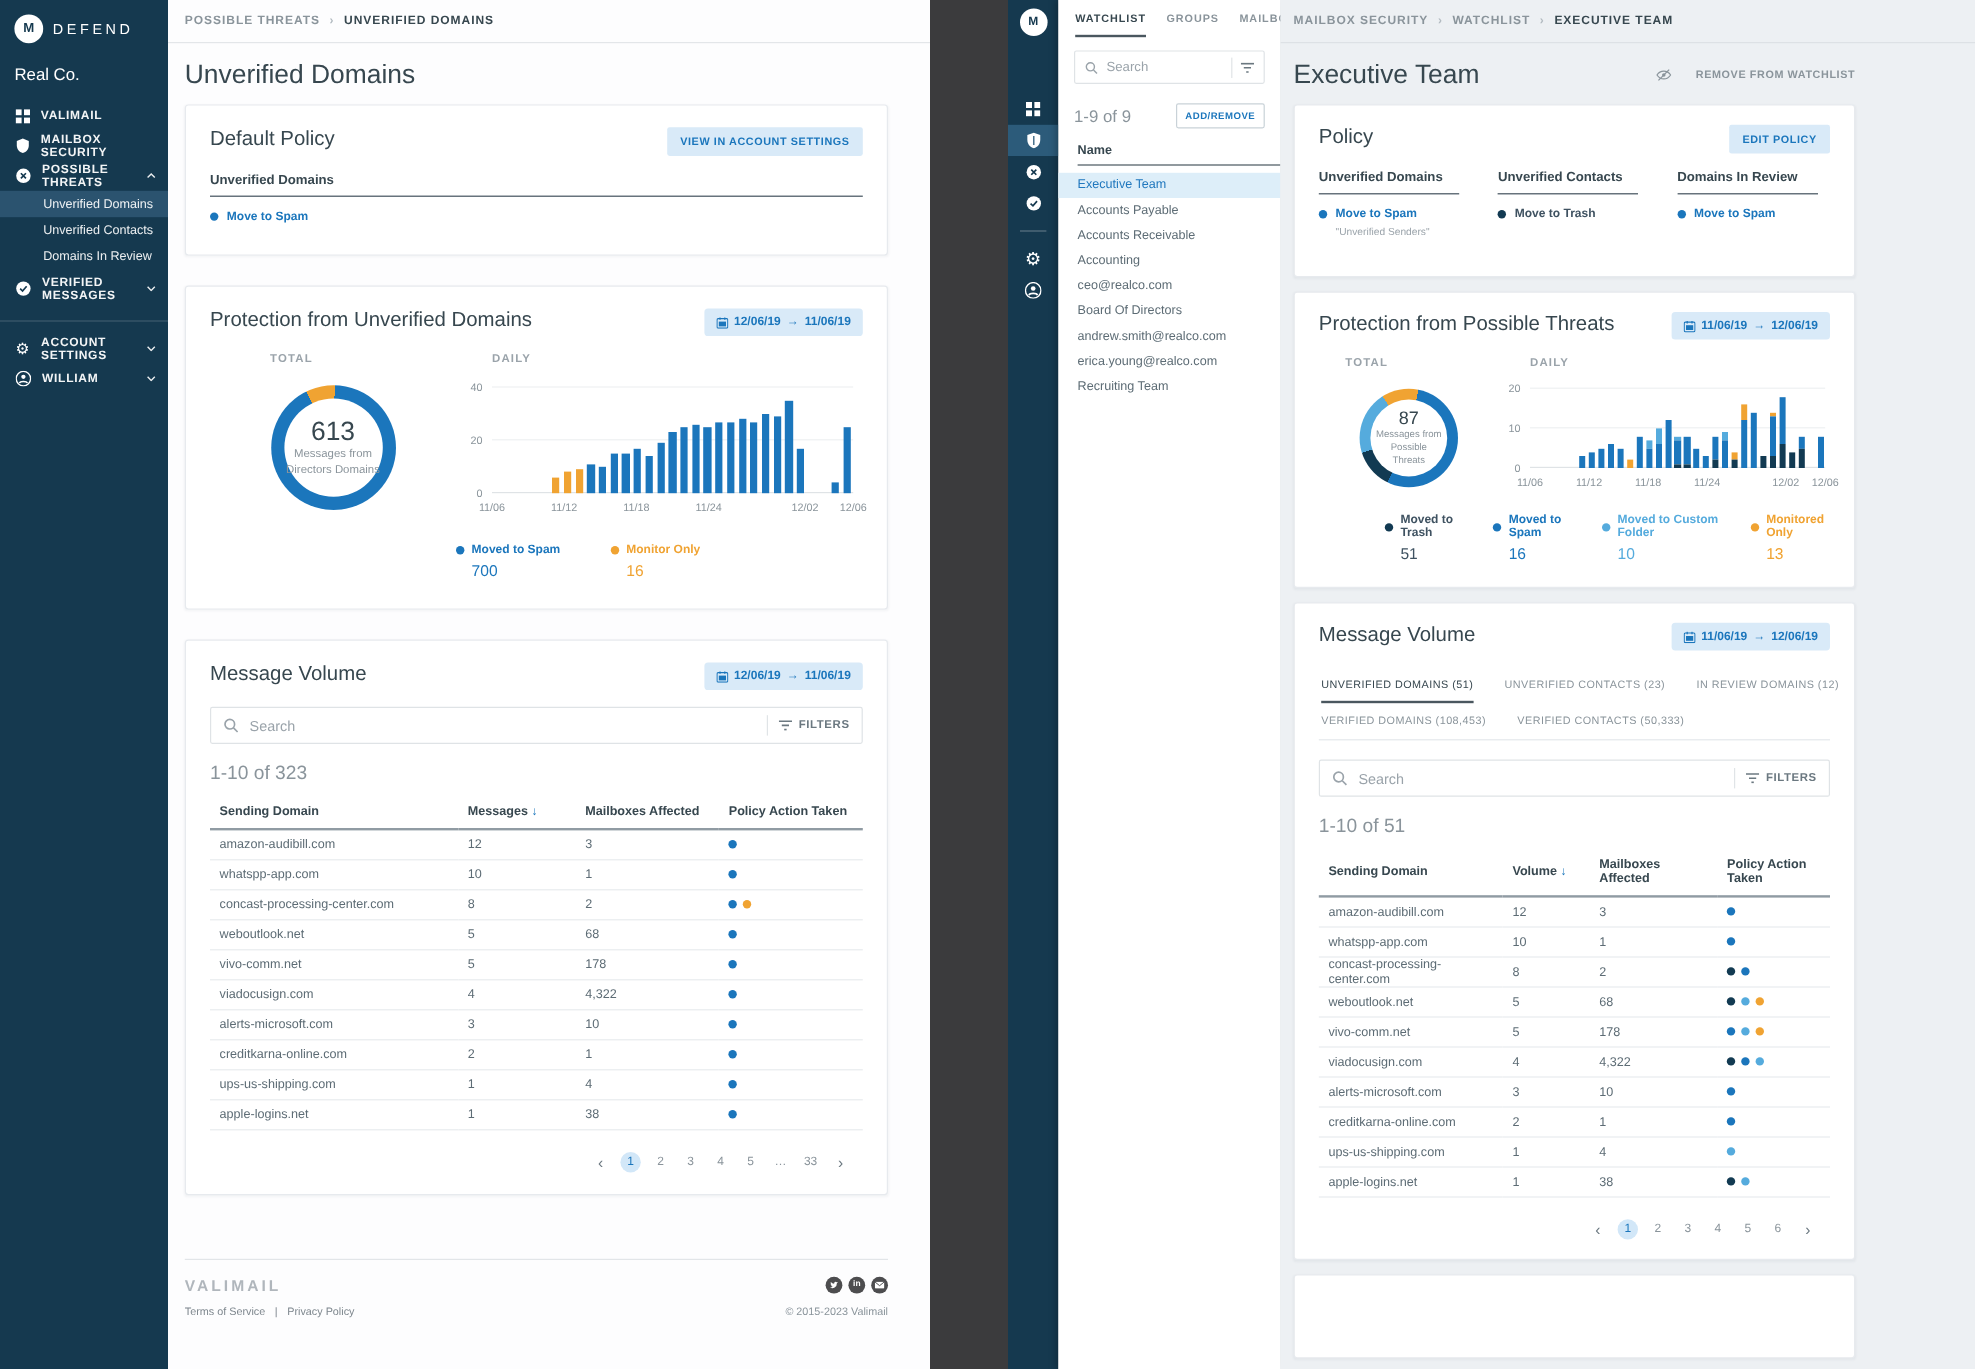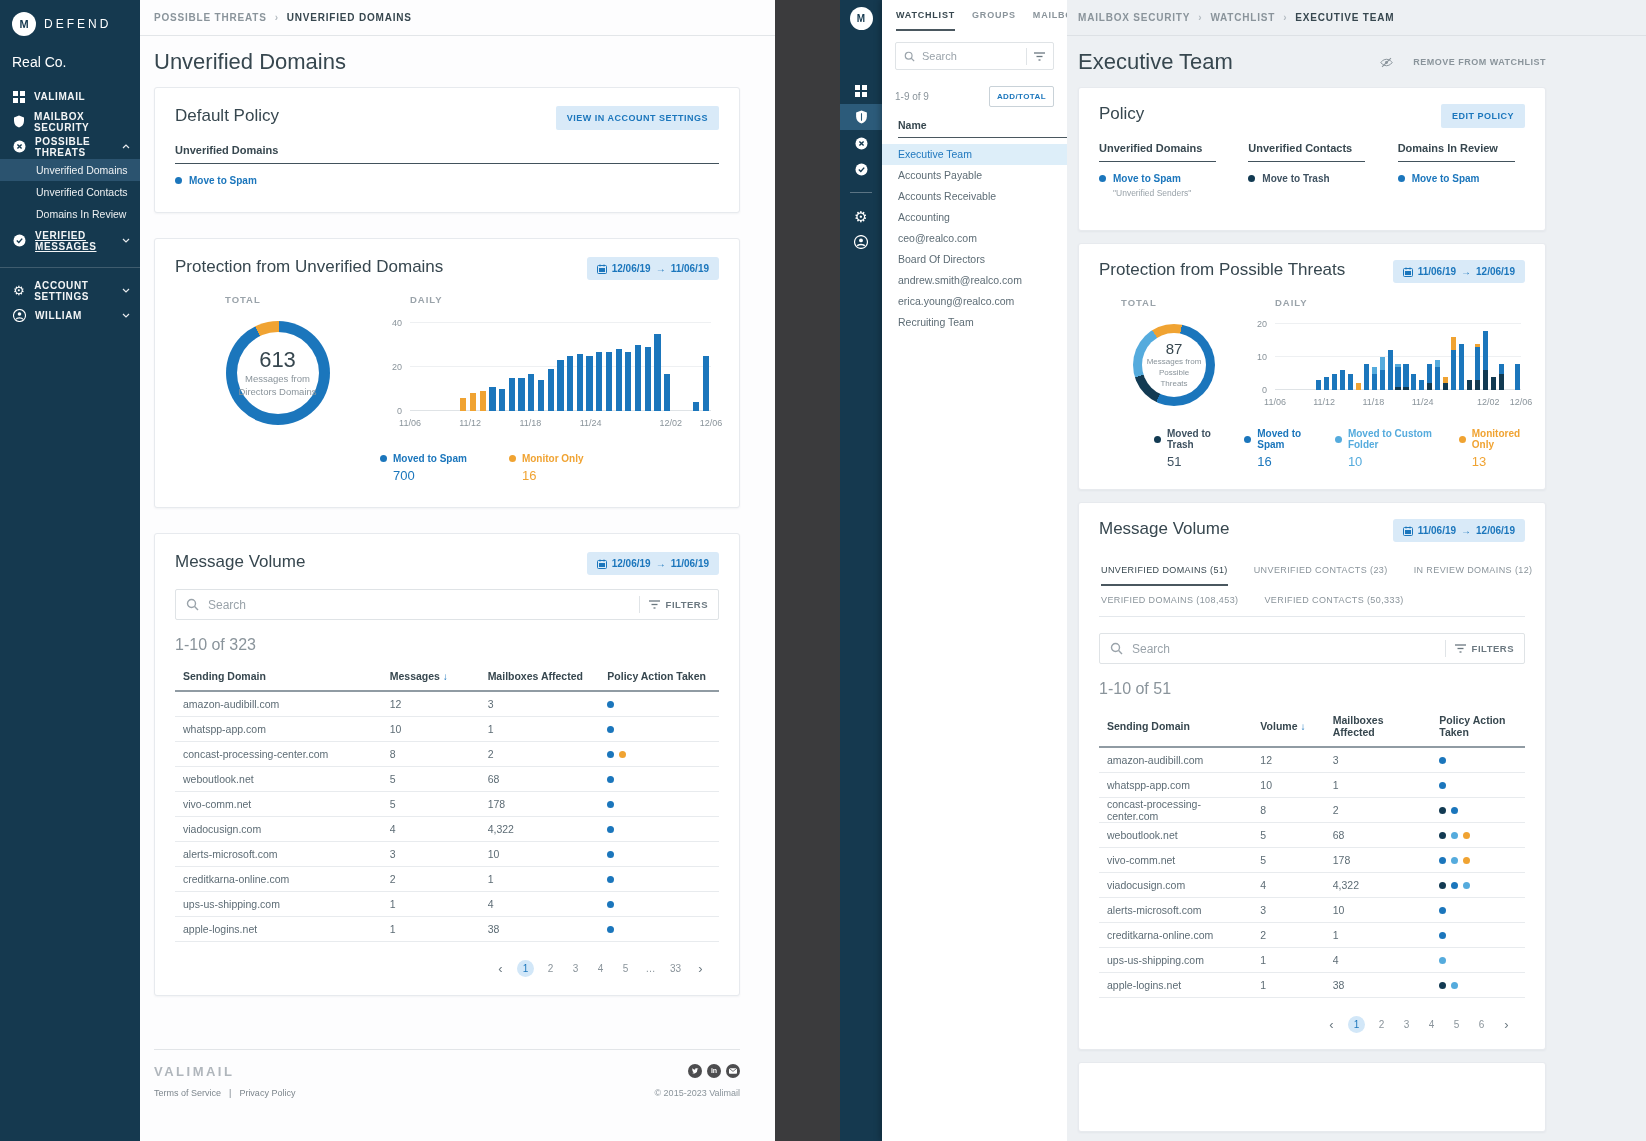--- a/index.html
+++ b/index.html
@@ -96,21 +96,21 @@
   .rail-item.active{background:#2c5b7a;}
   .rail-div{width:22px;height:1px;background:rgba(255,255,255,.3);margin:10px 0;}
   .drawer{width:185px;flex:none;background:#fff;box-shadow:-2px 0 6px rgba(0,0,0,.25);display:flex;flex-direction:column;padding-top:10px;}
   .dtabs{display:flex;gap:17px;padding:0 14px;}
   .dtab{font-size:9px;font-weight:bold;letter-spacing:.8px;color:#8a949b;padding-bottom:9px;cursor:pointer;border-bottom:2px solid transparent;}
   .dtab.active{color:#37474f;border-bottom-color:#4a575f;}
   .dsearch{margin:11px 13px 0 13px;display:flex;align-items:center;border:1px solid #dfe3e6;border-radius:2px;height:28px;padding:0 8px;gap:7px;}
   .dsearch input{border:none;outline:none;flex:1;width:60px;font-size:11px;font-family:inherit;color:#37474f;}
   .dsearch input::placeholder{color:#9aa3aa;}
   .dmeta{display:flex;align-items:center;justify-content:space-between;margin:16px 13px 0 13px;}
-  .dcount{font-size:10px;color:#8a949b;}
+  .dcount{font-size:14px;color:#8a949b;}
   .btn-outline{background:#fff;border:1px solid #c9d2d8;color:#1b76bc;font-size:8px;font-weight:bold;letter-spacing:.4px;padding:5px 7px;border-radius:2px;cursor:pointer;font-family:inherit;}
   .dname{font-size:10.5px;font-weight:bold;color:#37474f;margin:12px 13px 6px 16px;padding-bottom:6px;border-bottom:1.5px solid #4a575f;margin-right:0;}
   .ditem{height:21px;line-height:21px;padding-left:16px;font-size:10.5px;color:#5d6c75;cursor:pointer;white-space:nowrap;}
   .ditem.selected{background:#ddeef9;color:#2178be;}
 
   
   .right-app{flex:1;background:#edf0f3;display:flex;flex-direction:column;overflow:hidden;}
   .right-app .crumbbar{border-bottom:1px solid #dde1e5;}
   .rtitle-row{display:flex;align-items:center;justify-content:space-between;padding:13px 100px 12px 11px;}
   .rtitle-row h1{padding:0;}
@@ -161,21 +161,21 @@
             <path d="M4.4 4.4 L8.6 8.6 M8.6 4.4 L4.4 8.6" stroke="#15394f" stroke-width="1.4"></path>
           </svg>
         <span class="lbl">POSSIBLE THREATS</span>
         <svg class="caret" width="8" height="5" viewBox="0 0 8 5">
             <path d="M1 4 L4 1 L7 4" stroke="#fff" stroke-width="1.2" fill="none"></path>
           </svg>
       </div>
       <span class="nav-sub active">Unverified Domains</span>
       <span class="nav-sub">Unverified Contacts</span>
       <span class="nav-sub">Domains In Review</span>
-      <div class="nav-item" style="margin-top:3px;text-decoration:underline;">
+      <div class="nav-item" style="margin-top:3px;">
         <svg width="13" height="13" viewBox="0 0 13 13">
             <circle cx="6.5" cy="6.5" r="6" fill="#fff"></circle>
             <path d="M3.8 6.6 L5.8 8.5 L9.2 4.6" stroke="#15394f" stroke-width="1.4" fill="none"></path>
           </svg>
         <span class="lbl">VERIFIED MESSAGES</span>
         <svg class="caret" width="8" height="5" viewBox="0 0 8 5">
             <path d="M1 1 L4 4 L7 1" stroke="#fff" stroke-width="1.2" fill="none"></path>
           </svg>
       </div>
       <div class="side-div"></div>
@@ -640,21 +640,21 @@
       <input type="text" placeholder="Search" style="">
       <span class="vdiv"></span>
       <svg width="11" height="9" viewBox="0 0 11 9">
           <line x1="0" y1="1" x2="11" y2="1" stroke="#6b7880" stroke-width="1.3"></line>
           <line x1="2.5" y1="4.5" x2="8.5" y2="4.5" stroke="#6b7880" stroke-width="1.3"></line>
           <line x1="4.5" y1="8" x2="6.5" y2="8" stroke="#6b7880" stroke-width="1.3"></line>
         </svg>
     </div>
     <div class="dmeta">
       <span class="dcount">1-9 of 9</span>
-      <button class="btn-outline">ADD/TOTAL</button>
+      <button class="btn-outline">ADD/REMOVE</button>
     </div>
     <div class="dname">Name</div>
     <div id="watchlist-items">
         <div class="ditem selected">Executive Team</div>
         <div class="ditem">Accounts Payable</div>
         <div class="ditem">Accounts Receivable</div>
         <div class="ditem">Accounting</div>
         <div class="ditem">ceo@realco.com</div>
         <div class="ditem">Board Of Directors</div>
         <div class="ditem">andrew.smith@realco.com</div>

